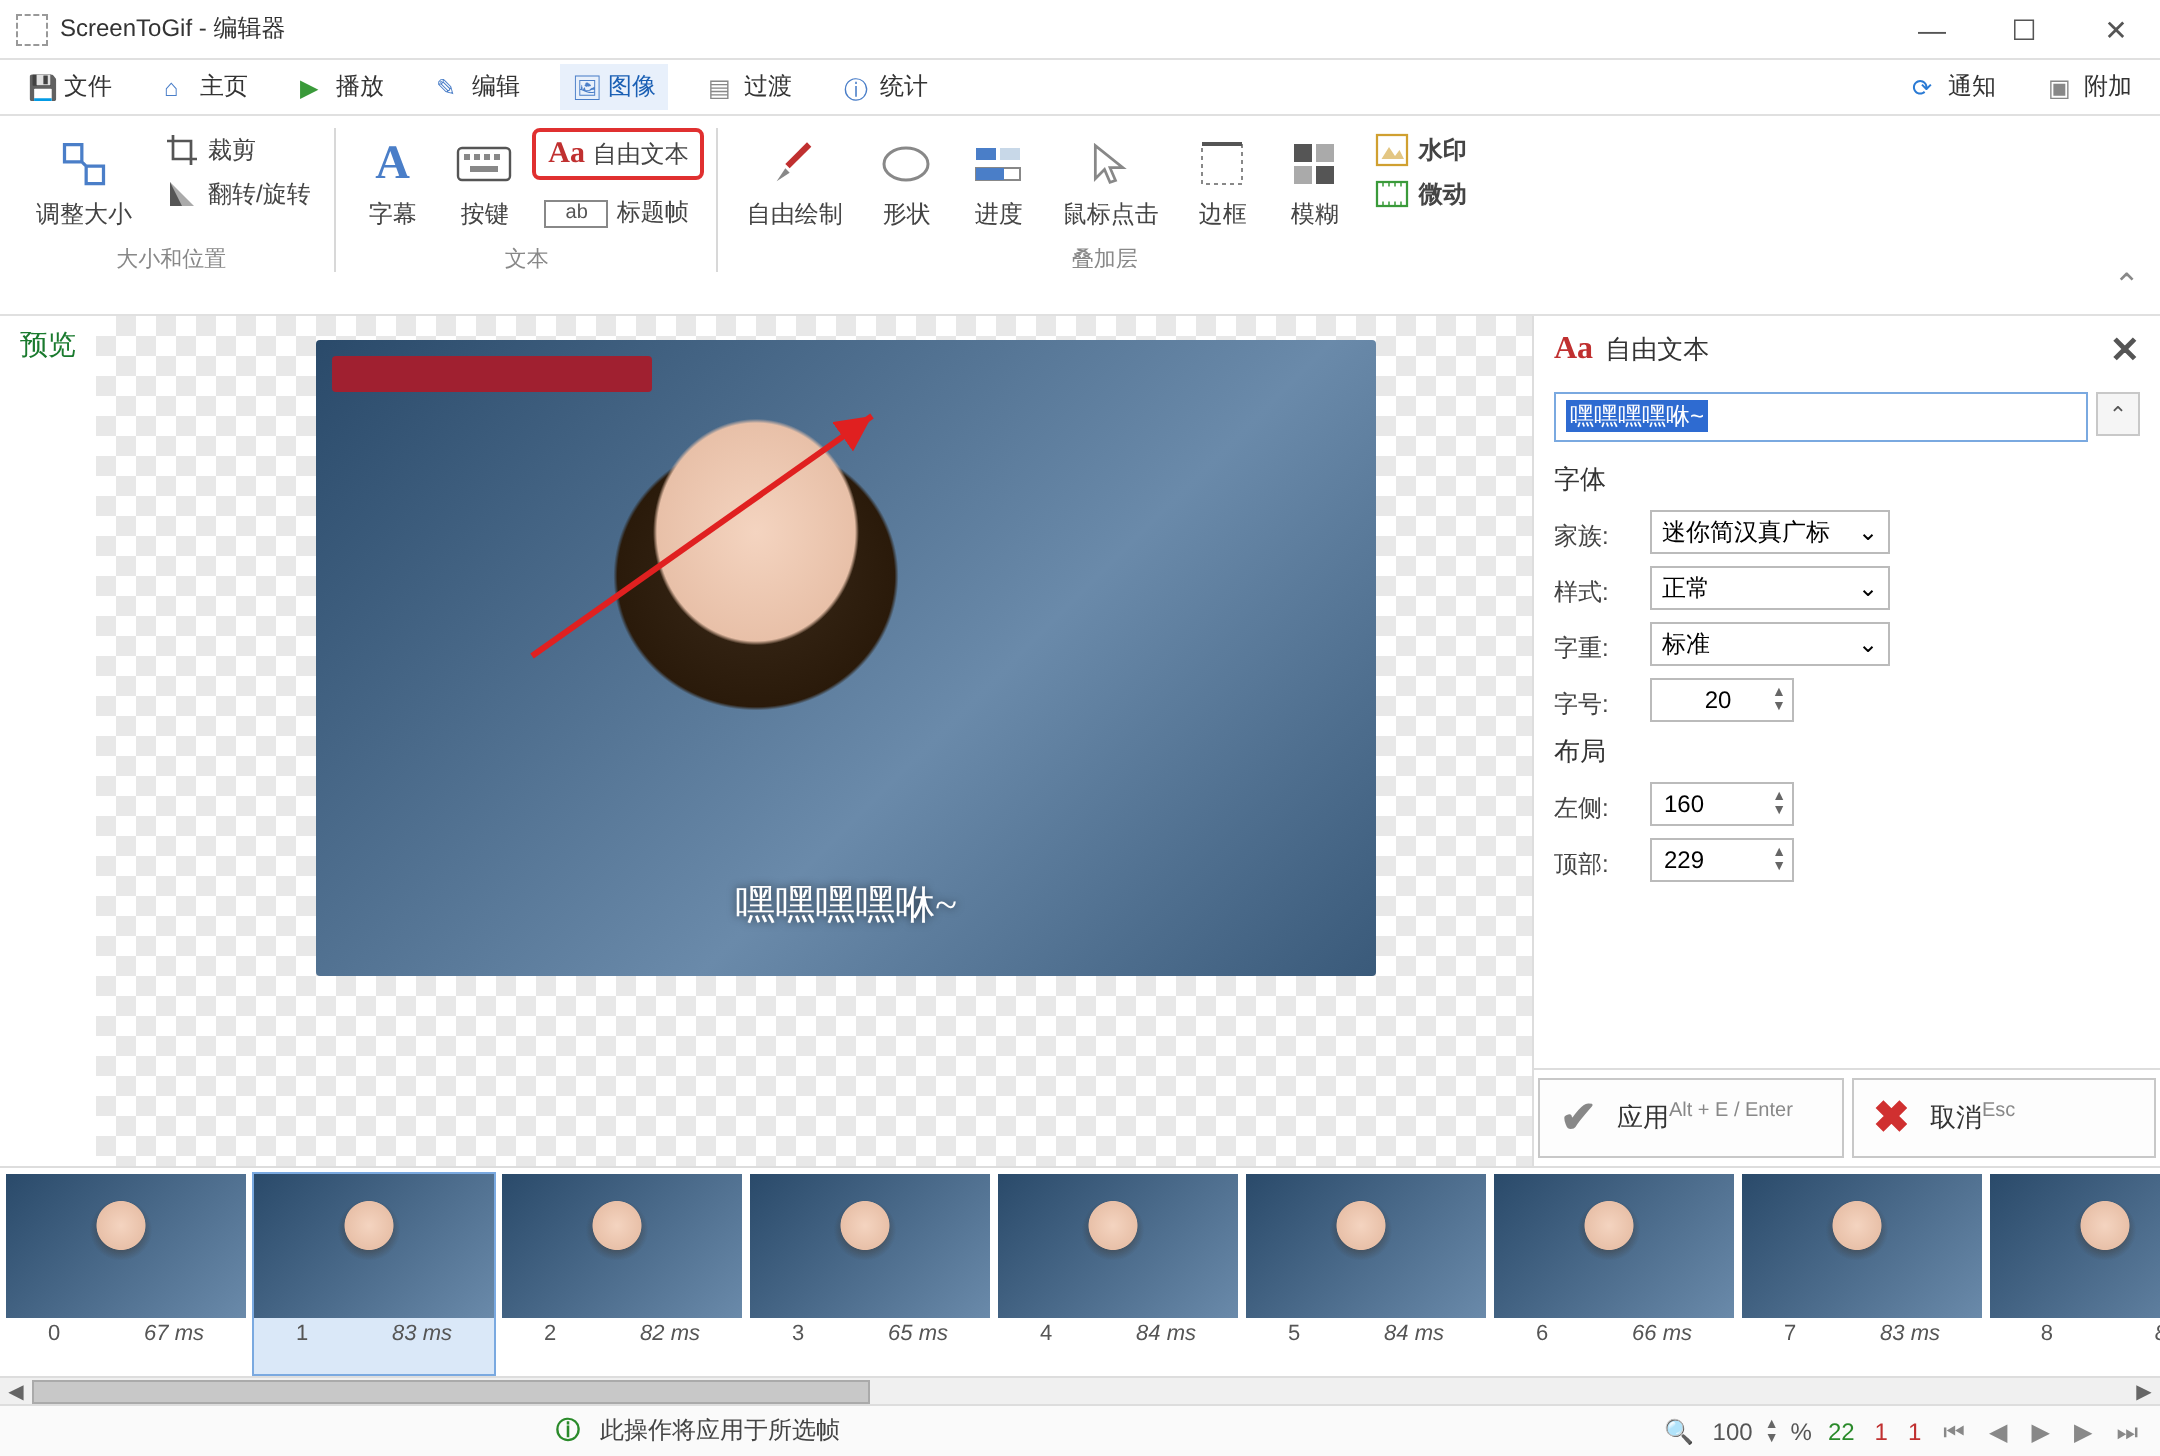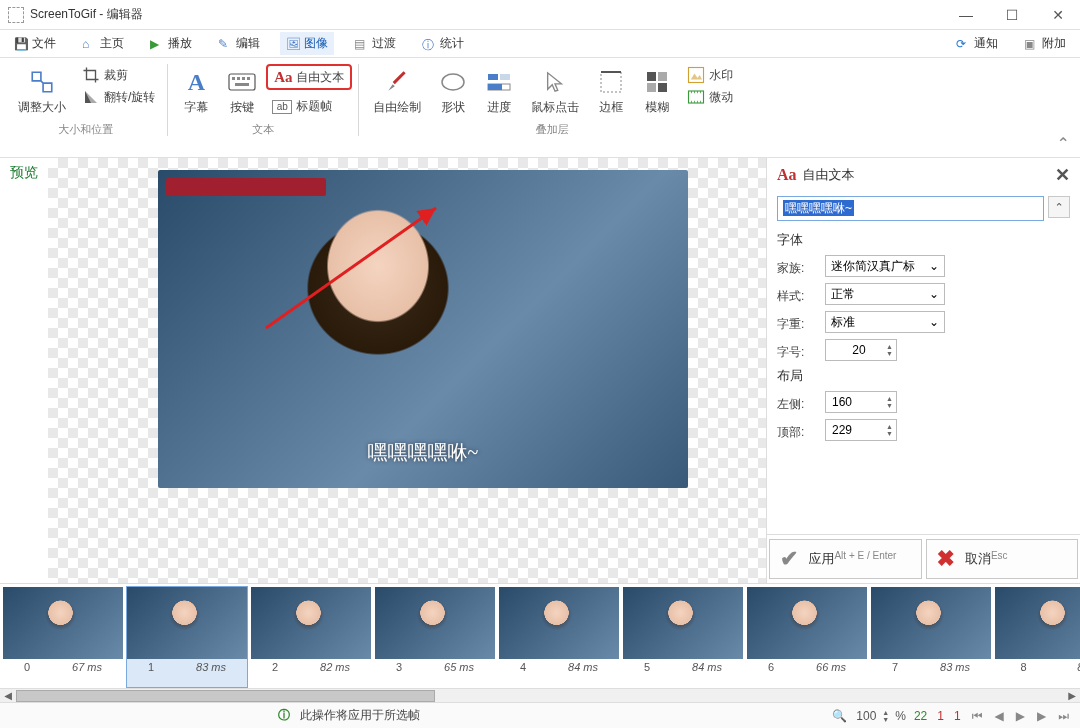--- a/index.html
+++ b/index.html
@@ -190,21 +190,21 @@
             </svg>
           </div>
         <span class="lbl">按键</span>
       </div>
       <div style="display:flex;flex-direction:column;">
         <div class="ribbtn small highlight-box">
           <div class="ico" style="color:#c03030;font-size:15px;font-family:serif;font-weight:bold;">Aa</div>
           <span class="lbl">自由文本</span>
         </div>
         <div class="ribbtn small" style="margin-top:6px;">
-          <div class="ico" style="border:1px solid #888;font-size:10px;color:#555;width:20px;height:14px;">ab</div>
+          <div class="ico" style="border:1px solid #888;font-size:10px;color:#555;width:32px;height:14px;">ab</div>
           <span class="lbl">标题帧</span>
         </div>
       </div>
     </div>
     <div class="ribgrouplabel">文本</div>
   </div>
   <div class="ribsep"></div>
   <div class="ribgroup">
     <div class="ribrow">
       <div class="ribbtn">
@@ -256,21 +256,21 @@
         <div class="ico">
             <svg width="24" height="24" viewBox="0 0 24 24">
               <rect x="2" y="2" width="9" height="9" fill="#555"></rect>
               <rect x="13" y="2" width="9" height="9" fill="#aaa"></rect>
               <rect x="2" y="13" width="9" height="9" fill="#aaa"></rect>
               <rect x="13" y="13" width="9" height="9" fill="#555"></rect>
             </svg>
           </div>
         <span class="lbl">模糊</span>
       </div>
-      <div style="display:flex;flex-direction:column;">
+      <div style="display:flex;flex-direction:column;font-weight:bold;">
         <div class="ribbtn small">
           <div class="ico">
               <svg width="18" height="18" viewBox="0 0 24 24">
                 <rect x="2" y="2" width="20" height="20" fill="none" stroke="#d0a030" stroke-width="1.5"></rect>
                 <path d="M5 18l5-8 4 6 3-4 3 6z" fill="#d0a030" opacity="0.6"></path>
               </svg>
             </div>
           <span class="lbl">水印</span>
         </div>
         <div class="ribbtn small">

